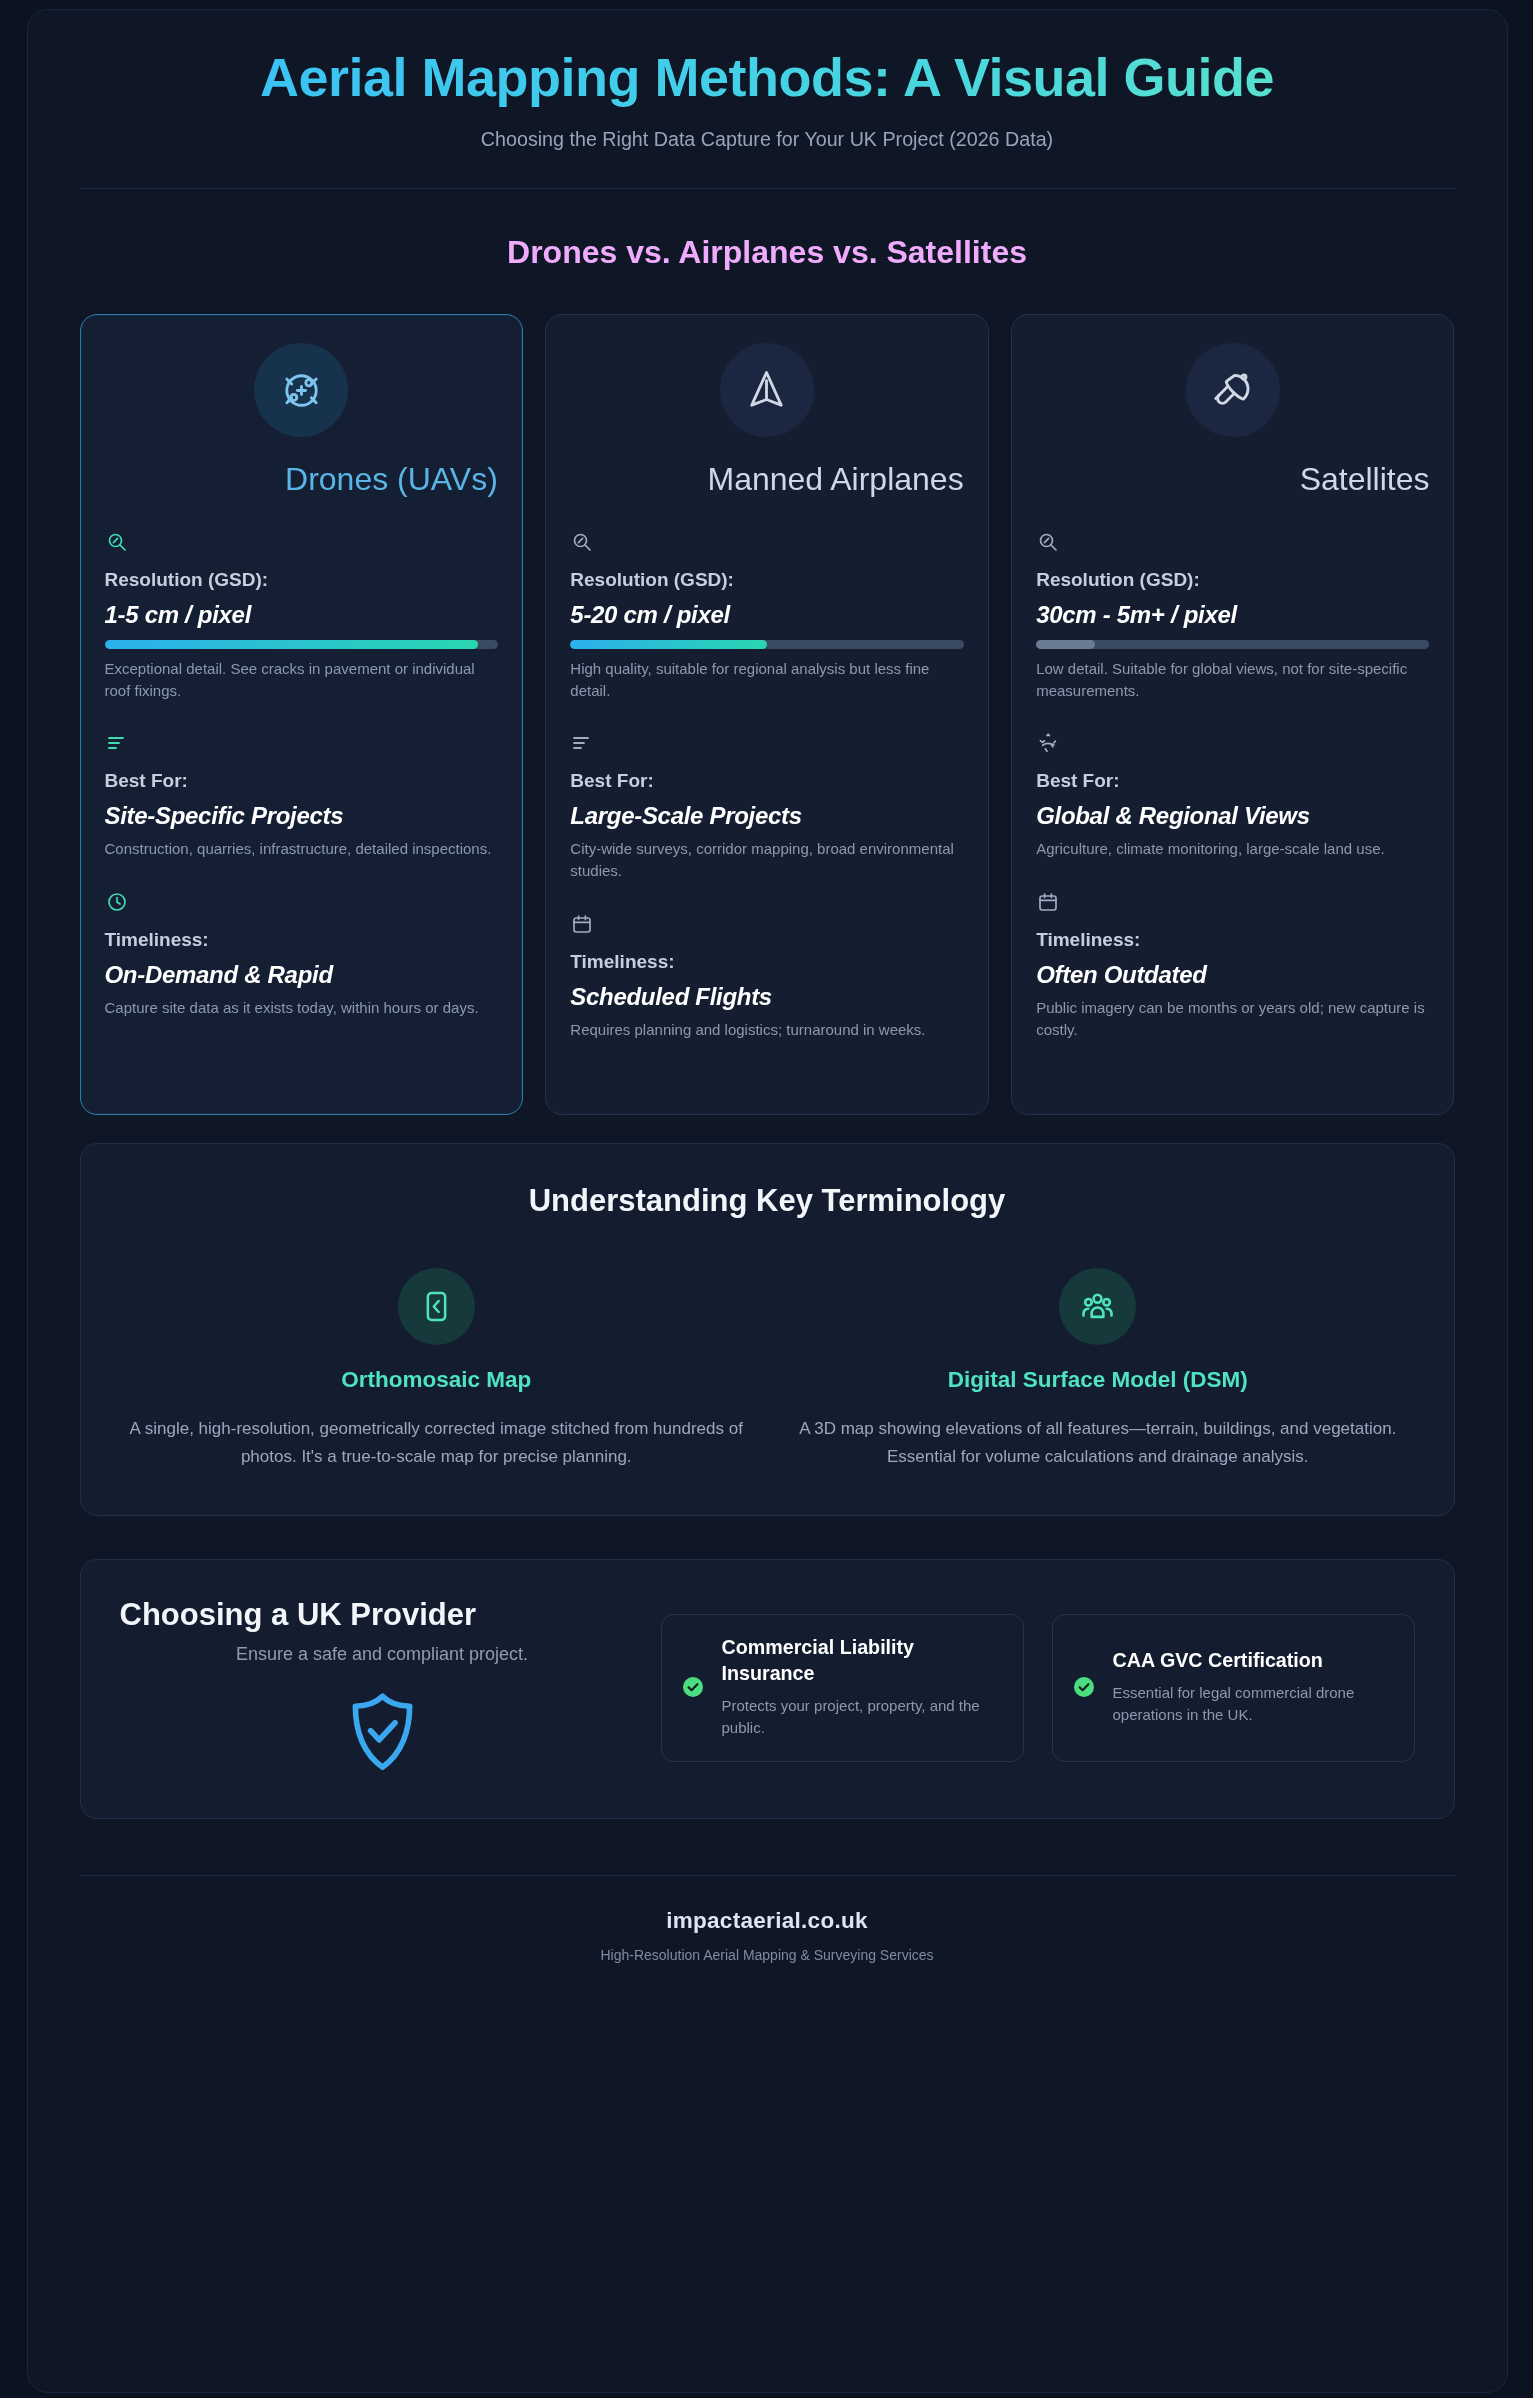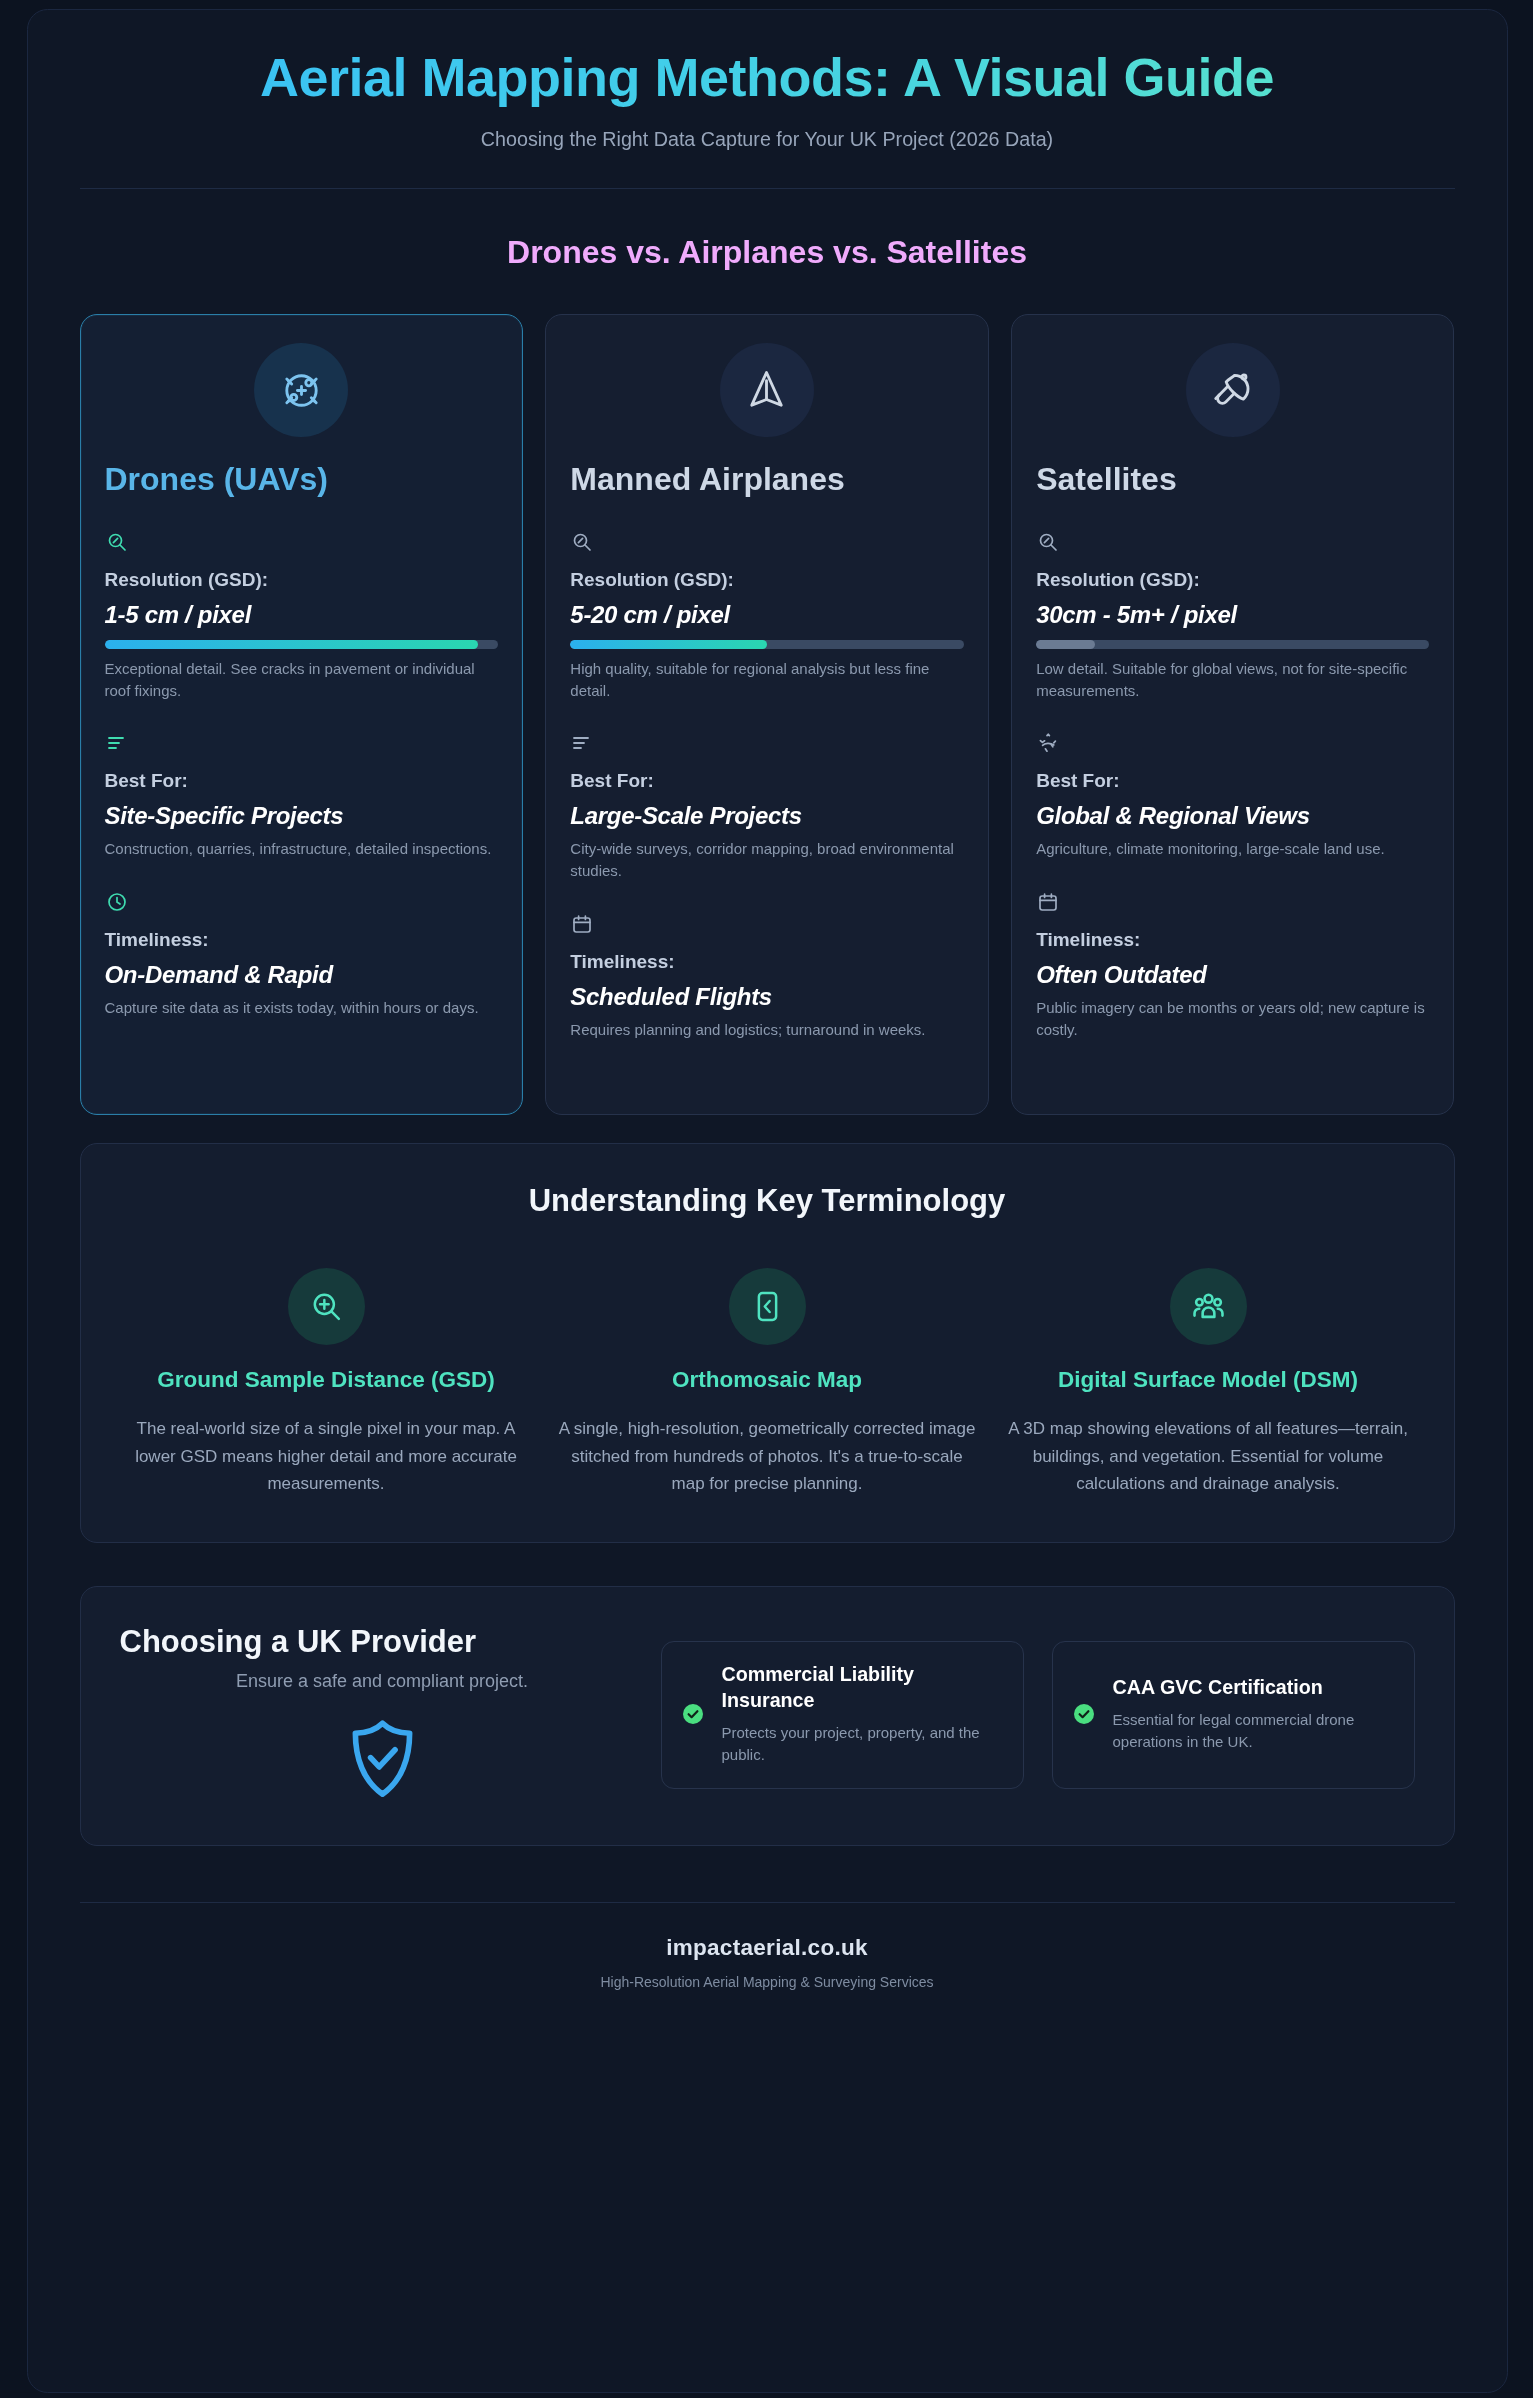--- a/index.html
+++ b/index.html
@@ -58,21 +58,21 @@
     background:#141f33;
     box-shadow:0 0 0 0.9px rgba(56,189,248,.08) inset;
   }
   .card-icon-wrap{ display:flex; justify-content:center; }
   .card-icon{
     width:94px;height:94px;border-radius:50%;
     background:#1b2740; display:flex;align-items:center;justify-content:center;
   }
   .card.is-featured .card-icon{ background:#17324d; }
   .card-title{
-    text-align:left; font-size:32px; font-weight:700;
+    text-align:right; font-size:32px; font-weight:400;
     margin-top:24px; line-height:1.15; color:#ced8e6;
   }
   .card.is-featured .card-title{ color:#59b5e8; }
 
   .rows{ margin-top:28px; }
   .row{ display:flex; gap:15px; margin-bottom:26px;flex-direction:column; }
   .row:last-child{ margin-bottom:0; }
   .row-ico{ flex:0 0 26px; padding-top:3.7px; }
   .row-body{ flex:1 1 auto; min-width:0; }
   .row-label{ font-size:19px; font-weight:700; color:#c4cfe0; }
@@ -336,31 +336,20 @@
         </div>
       </div>
     </div>
 
   </div>
 
   <div class="panel">
     <div class="panel-title">Understanding Key Terminology</div>
     <div class="terms">
 
-      <div class="term">
-        <div class="term-ico">
-          <svg width="37" height="37" viewBox="0 0 24 24" fill="none" stroke="#4fe3c0" stroke-width="1.6" stroke-linecap="round">
-            <circle cx="10.6" cy="10.6" r="6.2"></circle>
-              <path d="M15.2 15.2L20 20"></path>
-              <path d="M10.6 7.8v5.6M7.8 10.6h5.6"></path>
-          </svg>
-        </div>
-        <div class="term-title">Ground Sample Distance (GSD)</div>
-        <div class="term-desc">The real-world size of a single pixel in your map. A lower GSD means higher detail and more accurate measurements.</div>
-      </div>
 
       <div class="term">
         <div class="term-ico">
           <svg width="37" height="37" viewBox="0 0 24 24" fill="none" stroke="#4fe3c0" stroke-width="1.6" stroke-linecap="round" stroke-linejoin="round">
             <rect x="6.4" y="3.2" width="11.2" height="17.6" rx="2.4"></rect>
             <path d="M13.4 8.4L10.2 12l3.2 3.6"></path>
           </svg>
         </div>
         <div class="term-title">Orthomosaic Map</div>
         <div class="term-desc">A single, high-resolution, geometrically corrected image stitched from hundreds of photos. It's a true-to-scale map for precise planning.</div>

